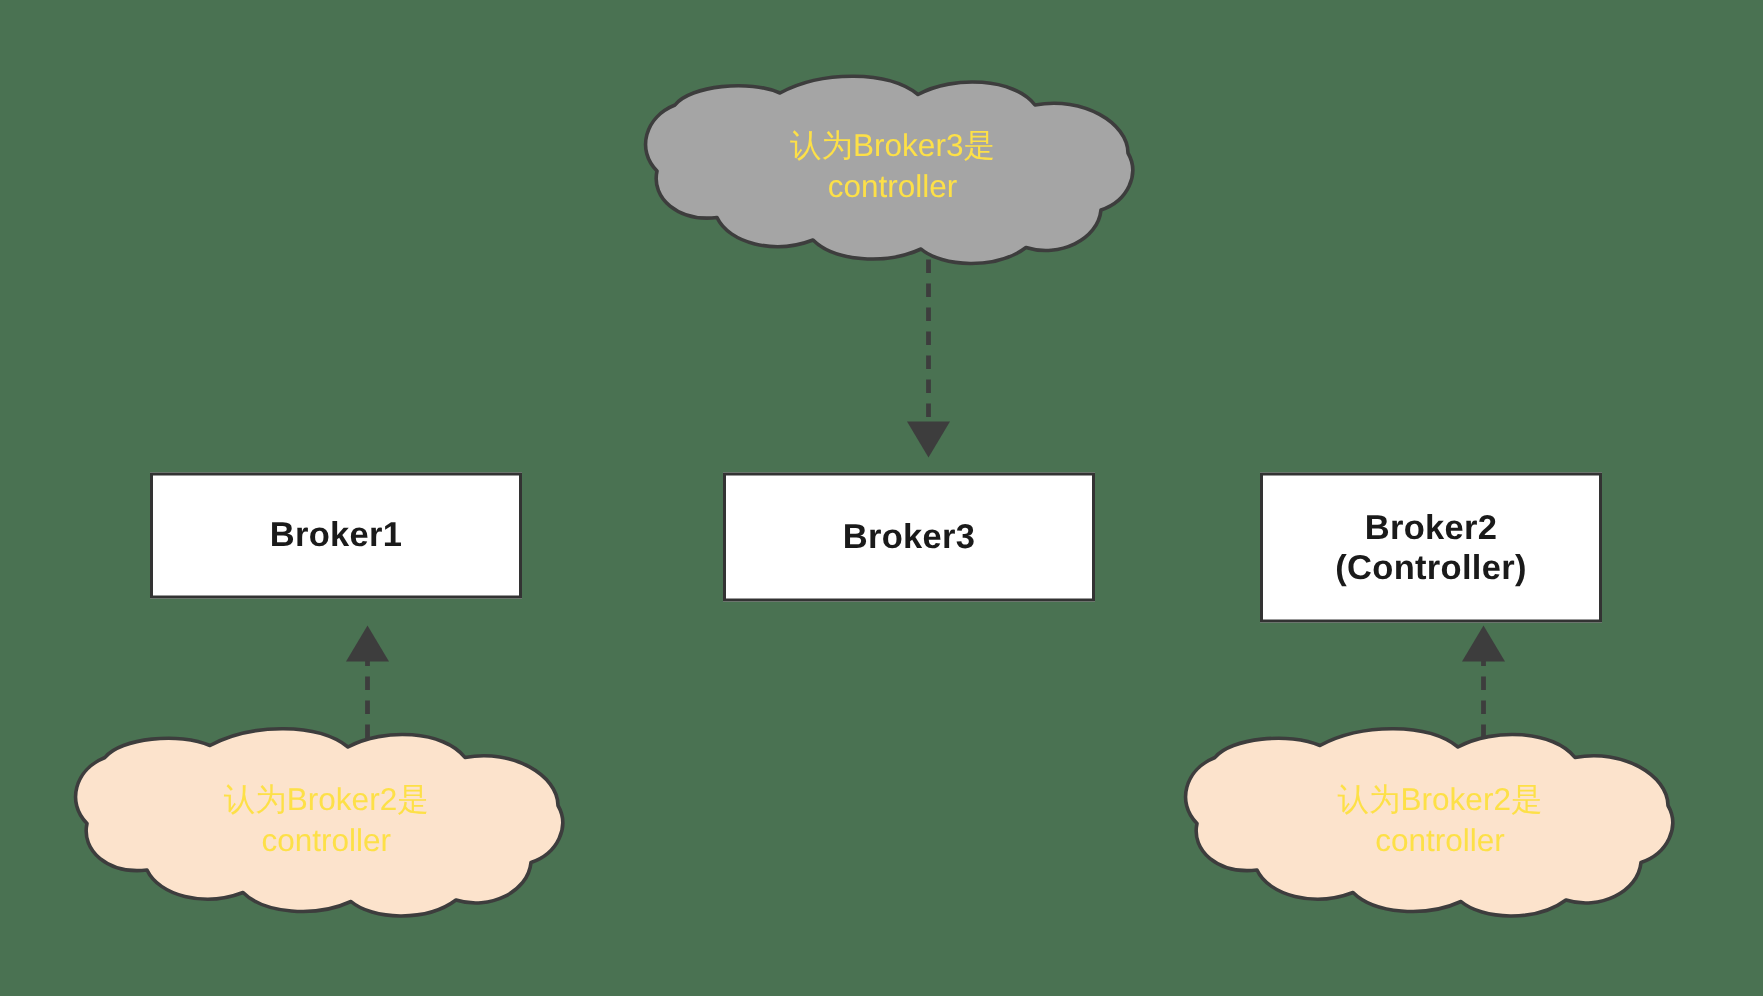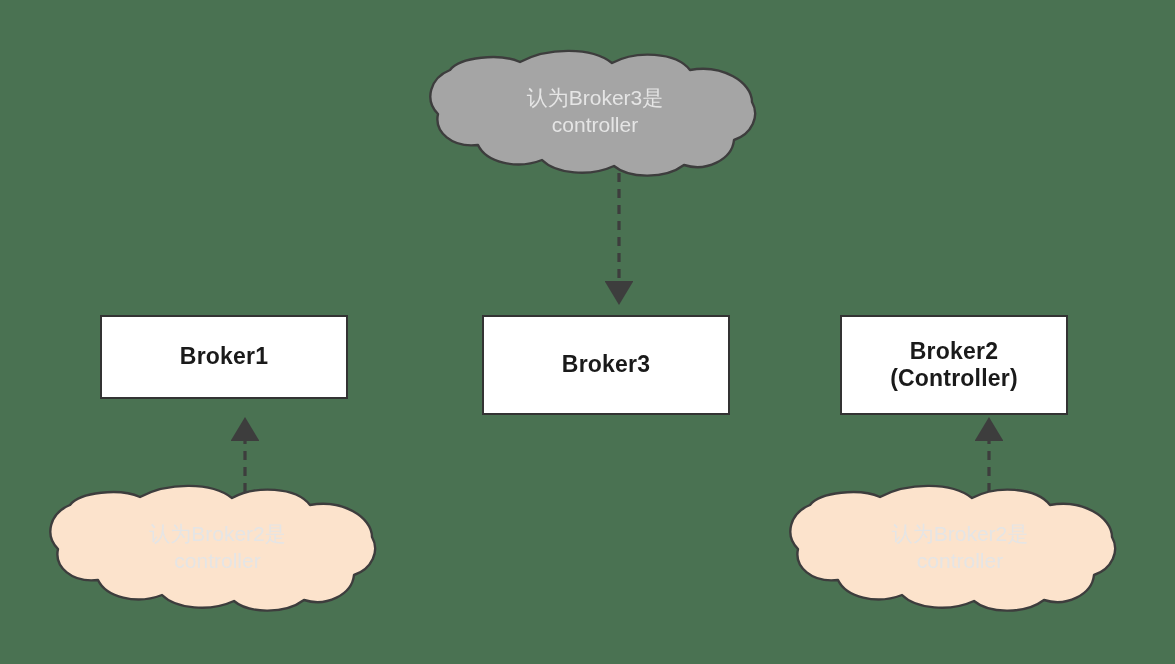--- a/index.html
+++ b/index.html
@@ -39,28 +39,28 @@
   }
   .broker-label {
     color: #1a1a1a;
     font-weight: bold;
     font-size: 23px;
     line-height: 1.18;
     letter-spacing: 0.2px;
     white-space: pre-line;
   }
   #broker1-box { left: 100px; top: 315px; width: 248px; height: 84px; }
-  #broker3-box { left: 482px; top: 315px; width: 248px; height: 100px; }
+  #broker3-box { left: 482px; top: 315px; width: 248px; height: 86px; }
   #broker2-box { left: 840px; top: 315px; width: 228px; height: 100px; }
 
   
   .cloud-text {
     position: absolute;
     text-align: center;
-    color: #e5e5e5;
+    color: #fde047;
     font-size: 21px;
     line-height: 1.30;
     white-space: pre-line;
     pointer-events: none;
   }
   #gray-cloud-text  { left: 455px; top: 84px;  width: 280px; }
   #left-cloud-text  { left: 80px;  top: 520px; width: 275px; }
   #right-cloud-text { left: 820px; top: 520px; width: 280px; }
 </style>
 </head>

